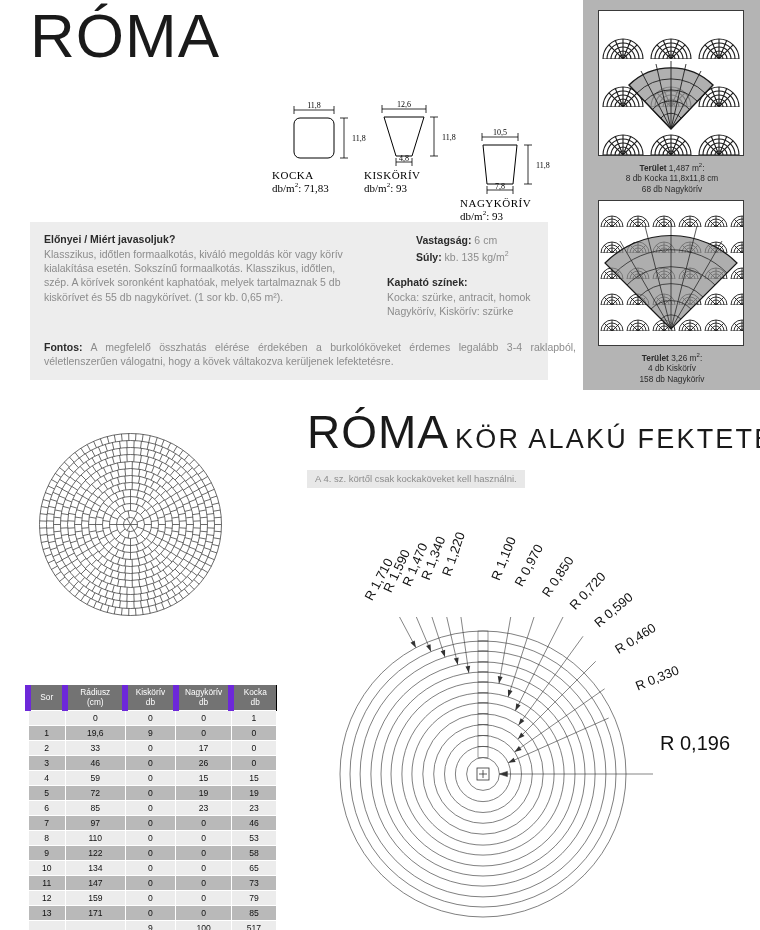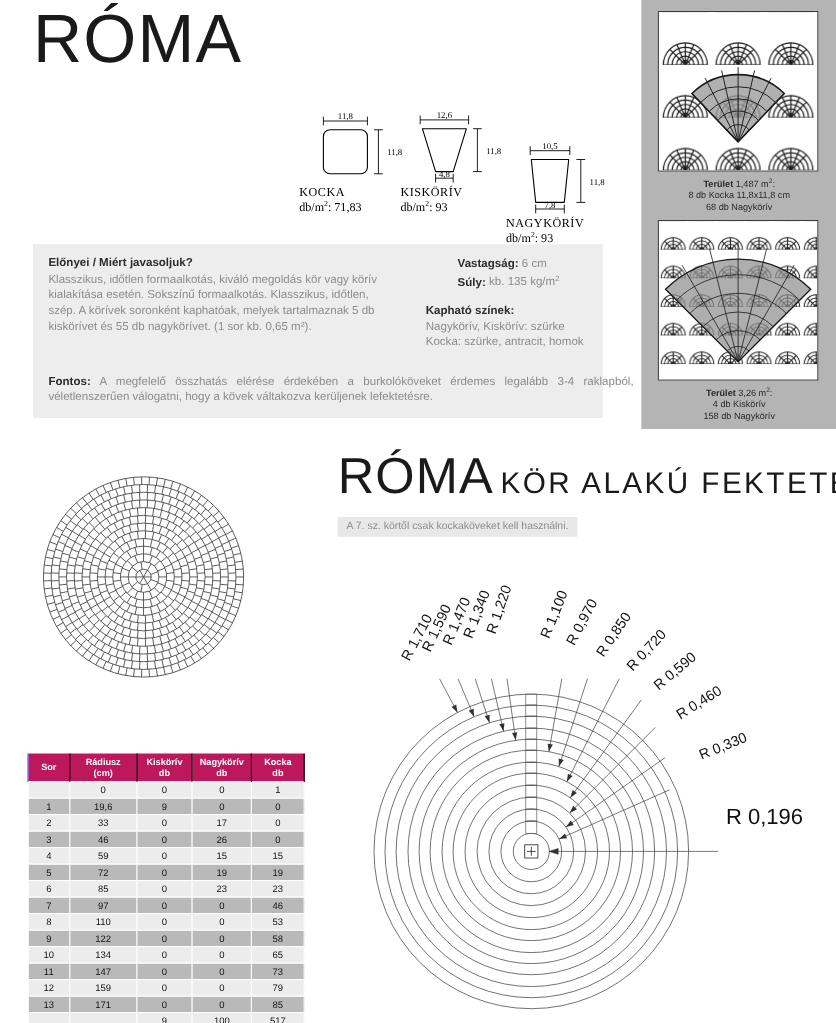--- a/index.html
+++ b/index.html
@@ -79,23 +79,23 @@
   }
   #note-box{
     left:307px;top:470px;padding:3px 8px 4px 8px;background:#e8e8e8;
     font-size:9.5px;color:#8c8c8c;
   }
 
   
   #table-wrap{left:25px;top:685px;width:252px;}
   table.data{border-collapse:collapse;width:252px;font-size:8.5px;}
   table.data th{
-    background:#be185d;color:#fff;font-weight:bold;font-size:8.3px;
+    background:#737373;color:#fff;font-weight:normal;font-size:8.3px;
     padding:3px 0 3px 0;text-align:center;line-height:9.6px;
-    border-left:1px solid #6d28d9;border-right:1px solid #000;
+    border-left:6px solid #6d28d9;border-right:1px solid #000;
   }
   table.data td{
     text-align:center;padding:2px 0;font-size:8.6px;color:#111;
     border:1px solid #ffffff;
   }
   table.data tr.row-light td{background:#ececec;}
   table.data tr.row-dark td{background:#b9b9b9;}
   table.data tr.row-sum td{background:#ececec;font-weight:normal;}
 
   
@@ -180,22 +180,22 @@
 <div class="abs" id="infobox">
   <div class="ib-col-left">
     <div class="ib-h">Előnyei / Miért javasoljuk?</div>
     <div class="ib-p">Klasszikus, időtlen formaalkotás, kiváló megoldás kör vagy körív kialakítása esetén. Sokszínű formaalkotás. Klasszikus, időtlen, szép. A körívek soronként kaphatóak, melyek tartalmaznak 5 db kiskörívet és 55 db nagykörívet. (1 sor kb. 0,65 m²).</div>
   </div>
   <div class="ib-col-right">
     <div class="ib-p"><b>Vastagság:</b><span> 6 cm</span></div>
     <div class="ib-p"><b>Súly:</b><span> kb. 135 kg/m</span><sup>2</sup></div>
     <div class="ib-spacer"></div>
     <div class="ib-h">Kapható színek:</div>
+    <div class="ib-p">Kocka:  szürke, antracit, homok</div>
     <div class="ib-p">Nagykörív, Kiskörív:  szürke</div>
-    <div class="ib-p">Kocka:  szürke, antracit, homok</div>
   </div>
   <div id="ib-fontos"><b>Fontos:</b><span> A megfelelő összhatás elérése érdekében a burkolóköveket érdemes legalább 3-4 raklapból, véletlenszerűen válogatni, hogy a kövek váltakozva kerüljenek lefektetésre.</span></div>
 </div>
 
 <div class="abs" id="gray-panel">
 
   <div class="pattern-card" style="top:10px;">
     <div class="pattern-frame">
       <svg width="144" height="144" viewBox="0 0 144 144">
         <defs>
@@ -292,21 +292,21 @@
       <b>Terület</b><span> 3,26 m</span><sup>2</sup><span>:</span><br>
       <span>4 db Kiskörív</span><br>
       <span>158 db Nagykörív</span>
     </div>
   </div>
 </div>
 
 <div class="abs" id="title2">
   <span class="t2-main">RÓMA</span><span class="t2-sub">KÖR ALAKÚ FEKTETÉS</span>
 </div>
-<div class="abs" id="note-box">A 7. sz. körtől csak kockaköveket kell használni.</div>
+<div class="abs" id="note-box">A 4. sz. körtől csak kockaköveket kell használni.</div>
 
 <div class="abs" style="left:38px;top:432px;">
   <svg width="185" height="185" viewBox="0 0 185 185">
     <g id="rings" stroke="#3a3a3a" stroke-width="0.75" fill="none">
         <circle cx="92.5" cy="92.5" r="7"></circle>
         <circle cx="92.5" cy="92.5" r="14"></circle>
         <circle cx="92.5" cy="92.5" r="21"></circle>
         <circle cx="92.5" cy="92.5" r="28"></circle>
         <circle cx="92.5" cy="92.5" r="35"></circle>
         <circle cx="92.5" cy="92.5" r="42"></circle>

